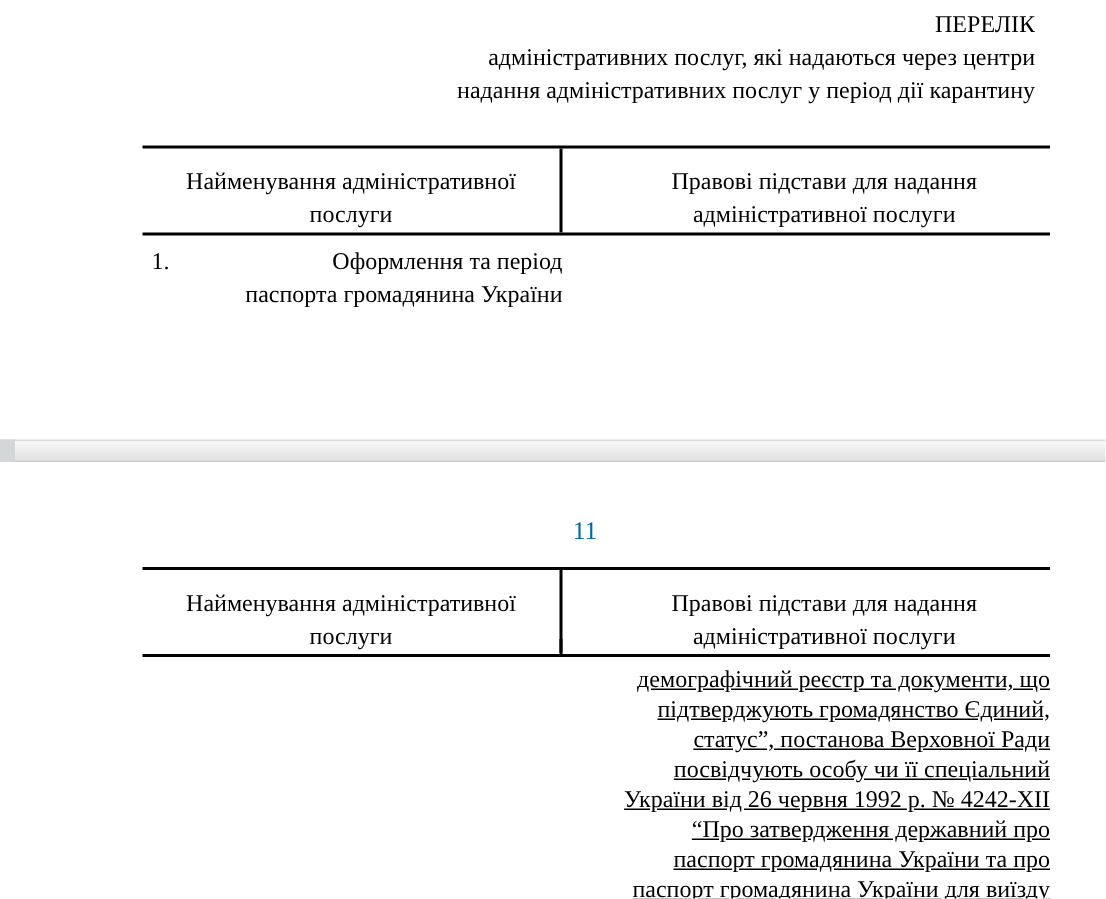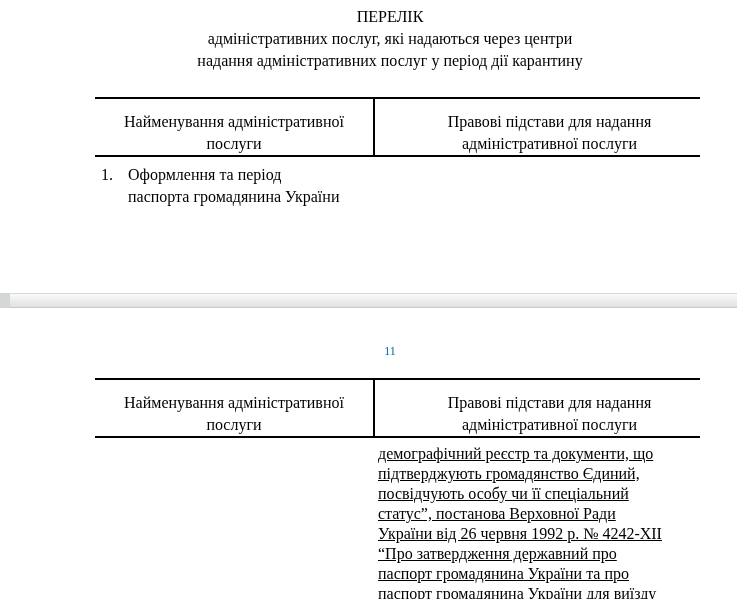--- a/index.html
+++ b/index.html
@@ -38,34 +38,34 @@
   }
   .th { text-align:center; line-height:22px; padding-top:12px; }
   .th div { white-space:nowrap; }
   .th-col1 { width:280px; border-right:2px solid #000; }
   .th-col2 { flex:1;margin-left:24px; }
 
   .body-row { display:flex; padding-top:7px; line-height:22px; }
   .cell-num { width:33px; padding-left:6px; }
   .cell-service { width:247px; }
   .cell-legal { flex:1; padding-left:4px; }
-  .body-row div div, .line { white-space:nowrap; }
+  .body-row div div, .line { white-space:nowrap;text-align:right; }
 
   .divider-stub {
     position:absolute; left:278px; top:48px; width:2px; height:9px;
     background:#000;
   }
   .cont-cell {
     padding:6px 0 0 283px; line-height:20px;
   }
   .cont-cell .line { white-space:nowrap;text-decoration:underline; }
 
   .page-num {
     position:absolute; top:36px; left:90px; width:600px;
-    text-align:center; color:#0369a1; font-size:12px;
+    text-align:center; color:#0369a1; font-size:17px;
   }
 </style>
 </head>
 <body>
 
 <div class="screen">
 
   <div class="page page1">
     <div class="doc-title">
       <div class="line">ПЕРЕЛІК</div>
@@ -108,22 +108,22 @@
         </div>
         <div class="th th-col2">
           <div>Правові підстави для надання</div>
           <div>адміністративної послуги</div>
         </div>
       </div>
       <div class="divider-stub"></div>
       <div class="cont-cell">
         <div class="line">демографічний реєстр та документи, що</div>
         <div class="line">підтверджують громадянство Єдиний,</div>
+        <div class="line">статус”, постанова Верховної Ради</div>
         <div class="line">посвідчують особу чи її спеціальний</div>
-        <div class="line">статус”, постанова Верховної Ради</div>
         <div class="line">України від 26 червня 1992 р. № 4242-XII</div>
         <div class="line">“Про затвердження державний про</div>
         <div class="line">паспорт громадянина України та про</div>
         <div class="line">паспорт громадянина України для виїзду</div>
         <div class="line">за кордон”</div>
       </div>
     </div>
   </div>
 
 </div>

